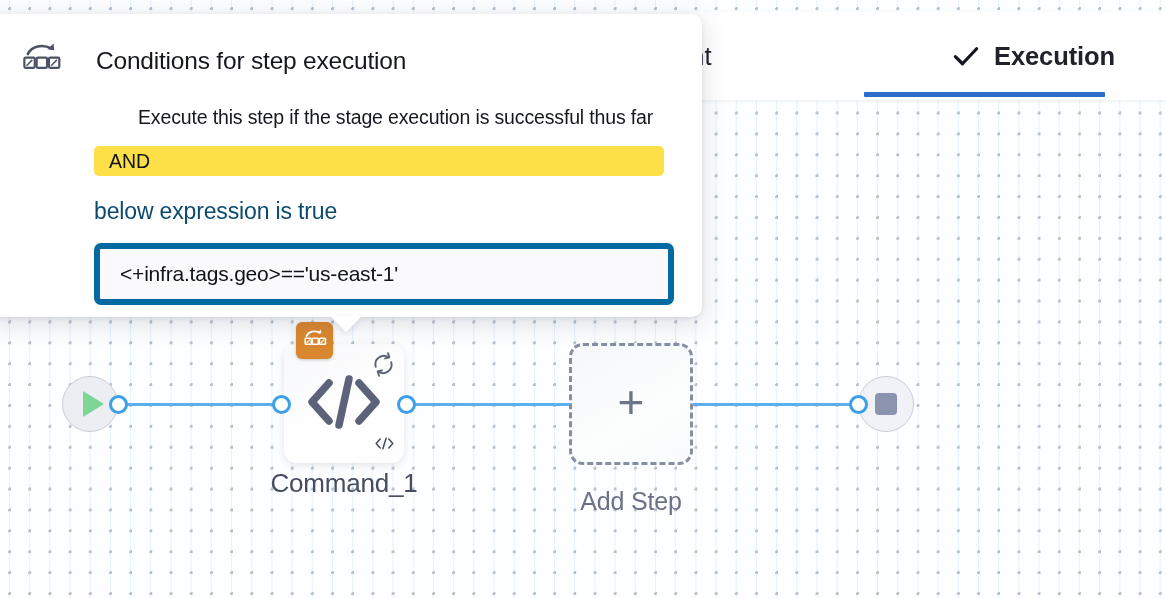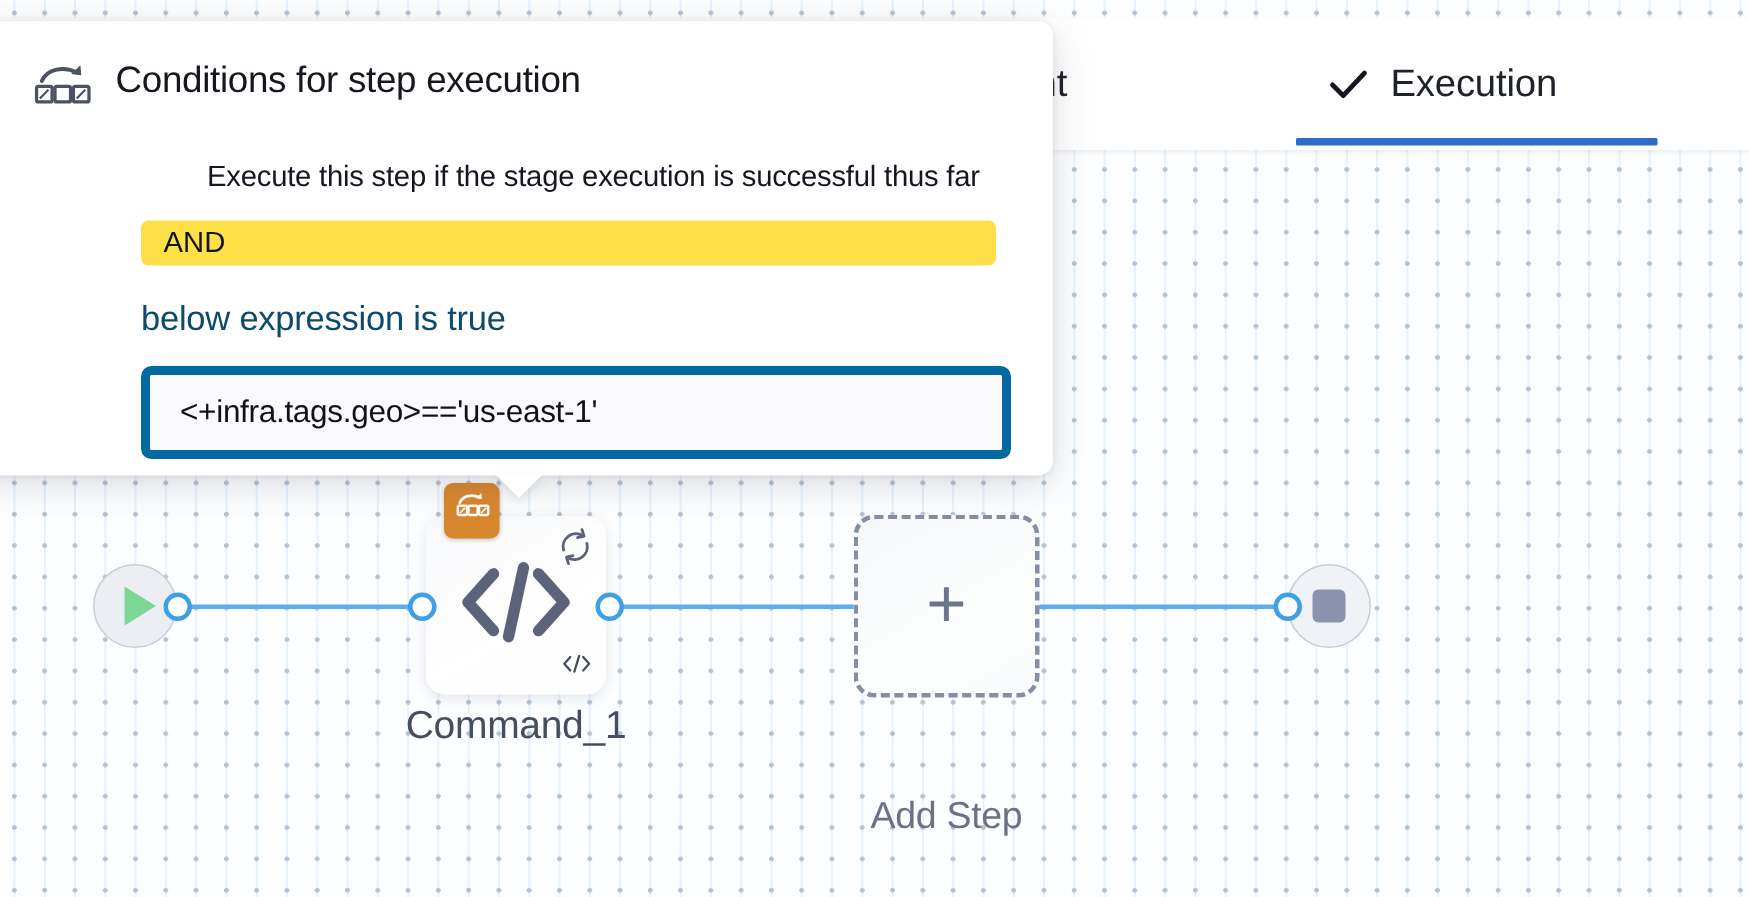--- a/index.html
+++ b/index.html
@@ -67,22 +67,23 @@
     font-size: 25.5px;
     color: #20222a;
     letter-spacing: -0.1px;
     white-space: nowrap;
   }
   #tab-environment {
     left: 520px;
     width: 290px;
   }
   #tab-execution {
-    left: 840px;
+    left: 912px;
     width: 242px;
+    font-weight: bold;
   }
   .tab-underline {
     position: absolute;
     left: 864px;
     top: 92px;
     width: 241px;
     height: 5px;
     background: #2d6cc9;
     border-radius: 1px;
     z-index: 21;
@@ -245,21 +246,20 @@
   #add-step-label {
     position: absolute;
     left: 501px;
     top: 487px;
     width: 260px;
     text-align: center;
     font-size: 25px;
     color: #6b7287;
     letter-spacing: -0.2px;
     z-index: 6;
-    margin-top: 43px;
   }
 
   
   #conditions-popover {
     position: absolute;
     left: -12px;
     top: 14px;
     width: 714px;
     height: 303px;
     background: #ffffff;
@@ -276,21 +276,22 @@
     width: 0;
     height: 0;
     border-left: 16px solid transparent;
     border-right: 16px solid transparent;
     border-top: 16px solid #ffffff;
     z-index: 41;
     filter: drop-shadow(0 3px 3px rgba(45,55,80,0.10));
   }
   .pop-head {
     display: flex;
-    gap: 12px;
+    align-items: center;
+    gap: 31px;
     margin-left: 2px;
   }
   #popover-cond-icon { flex: 0 0 auto; color: #4b5263; }
   #popover-title {
     font-size: 24.5px;
     color: #15171e;
     letter-spacing: -0.2px;
   }
   .pop-desc {
     margin-left: 120px;

